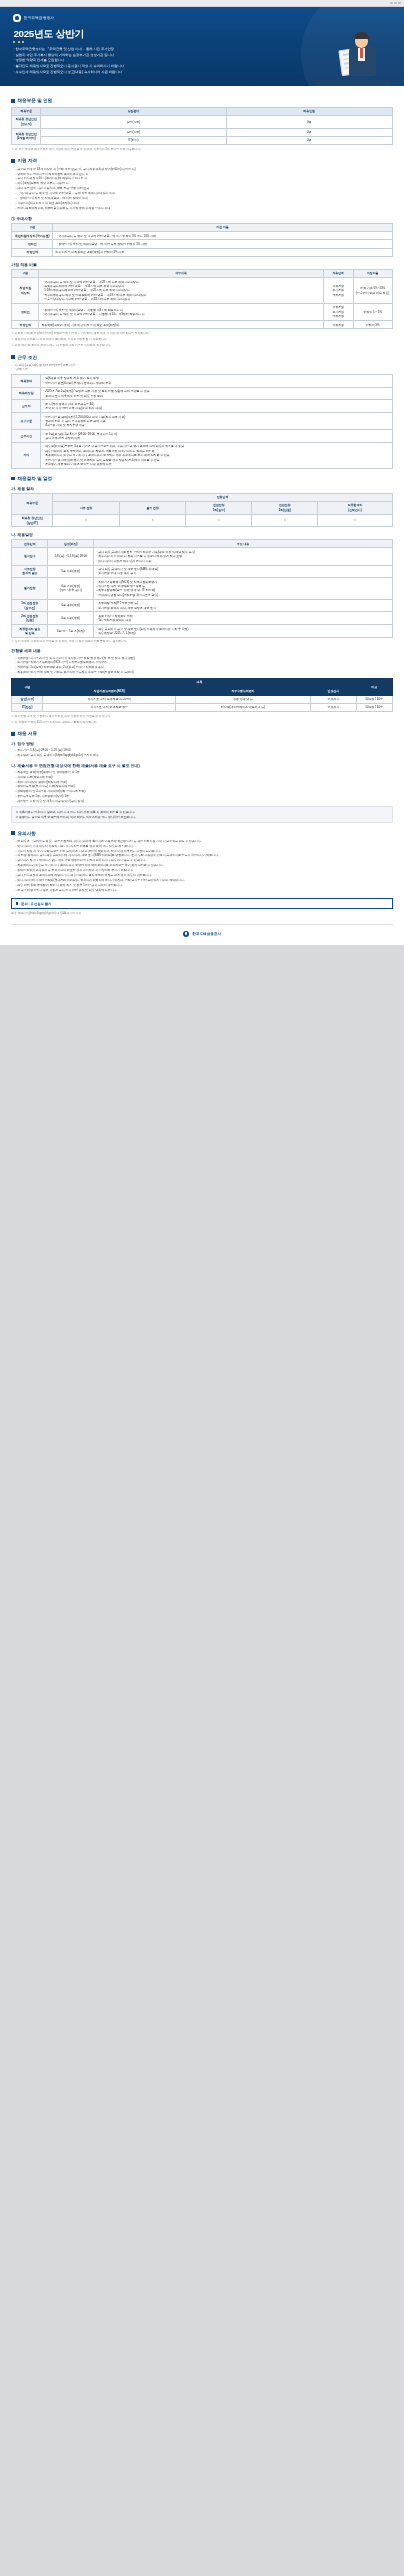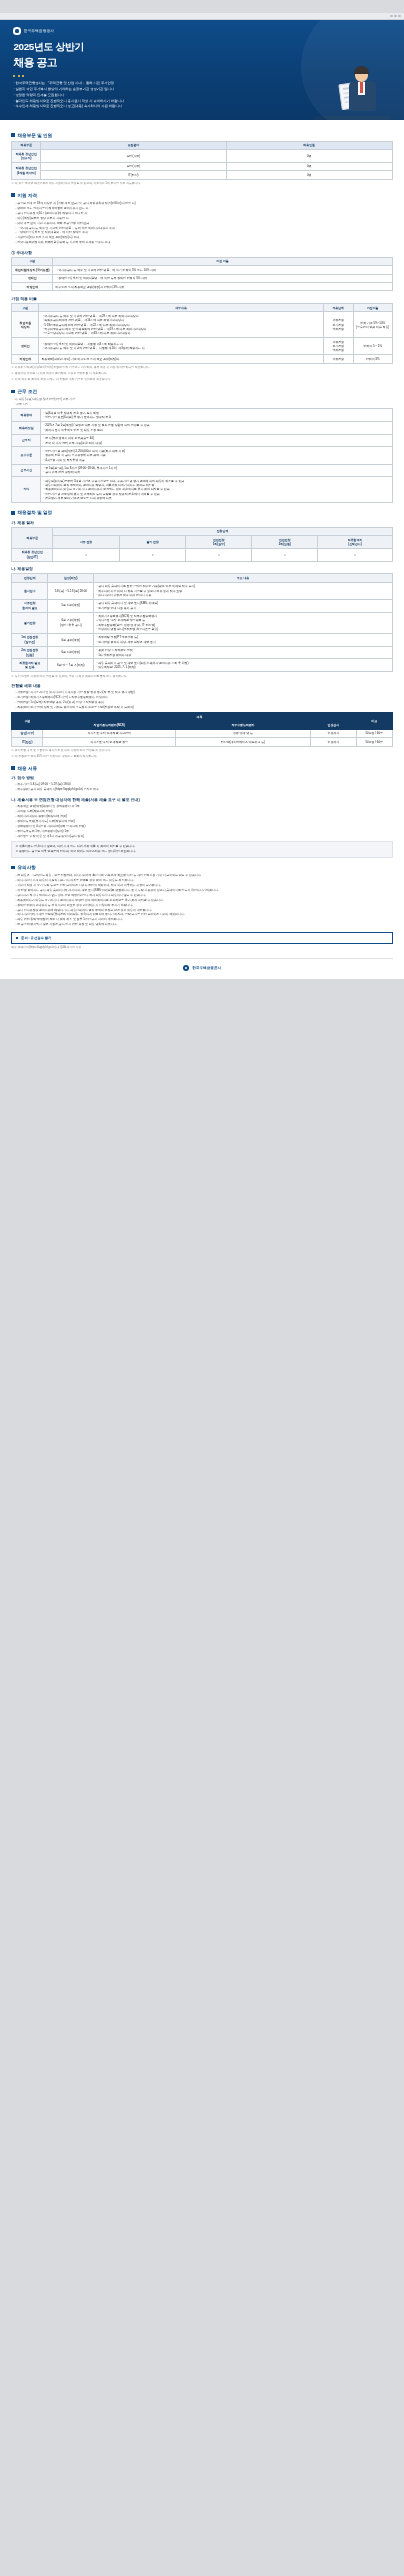--- a/index.html
+++ b/index.html
@@ -5,21 +5,21 @@
   * { box-sizing: border-box; }
   body {
     margin: 0;
     padding: 0;
     background: #d8dadd;
     font-family: "Liberation Sans", sans-serif;
     color: #222;
   }
   .page {
     width: 404px;
-    margin: 13px auto;
+    margin: 0 auto;
     background: #ffffff;
     position: relative;
   }
   
   .topbar {
     height: 7.2px;
     background: #e9ebee;
     border-bottom: 0.5px solid #cfd3d8;
     display: flex;
     align-items: center;
@@ -129,21 +129,20 @@
     <span class="dot"></span>
     <span class="dot"></span>
   </div>
 
   <div class="hero">
     <div class="hero-logo">
       <span class="mark"></span>
       <span class="txt">한국주택금융공사</span>
     </div>
     <h1>2025년도 상반기</h1>
-    <h3>채용 공고</h3>
     <div class="dots">
         <i></i>
         <i></i>
         <i></i>
       </div>
     <ul>
       <li>한국주택금융공사는 「주택금융 및 산업 시대」 통해 서민 주거안정</li>
       <li>실현과 국민 주거복지 향상에 기여하는 준정부기관 공공기관 입니다</li>
       <li>공정한 역량과 인재를 모집합니다</li>
       <li>블라인드 채용방식으로 진행되오니 응시원서 작성 시 유의하시기 바랍니다</li>

